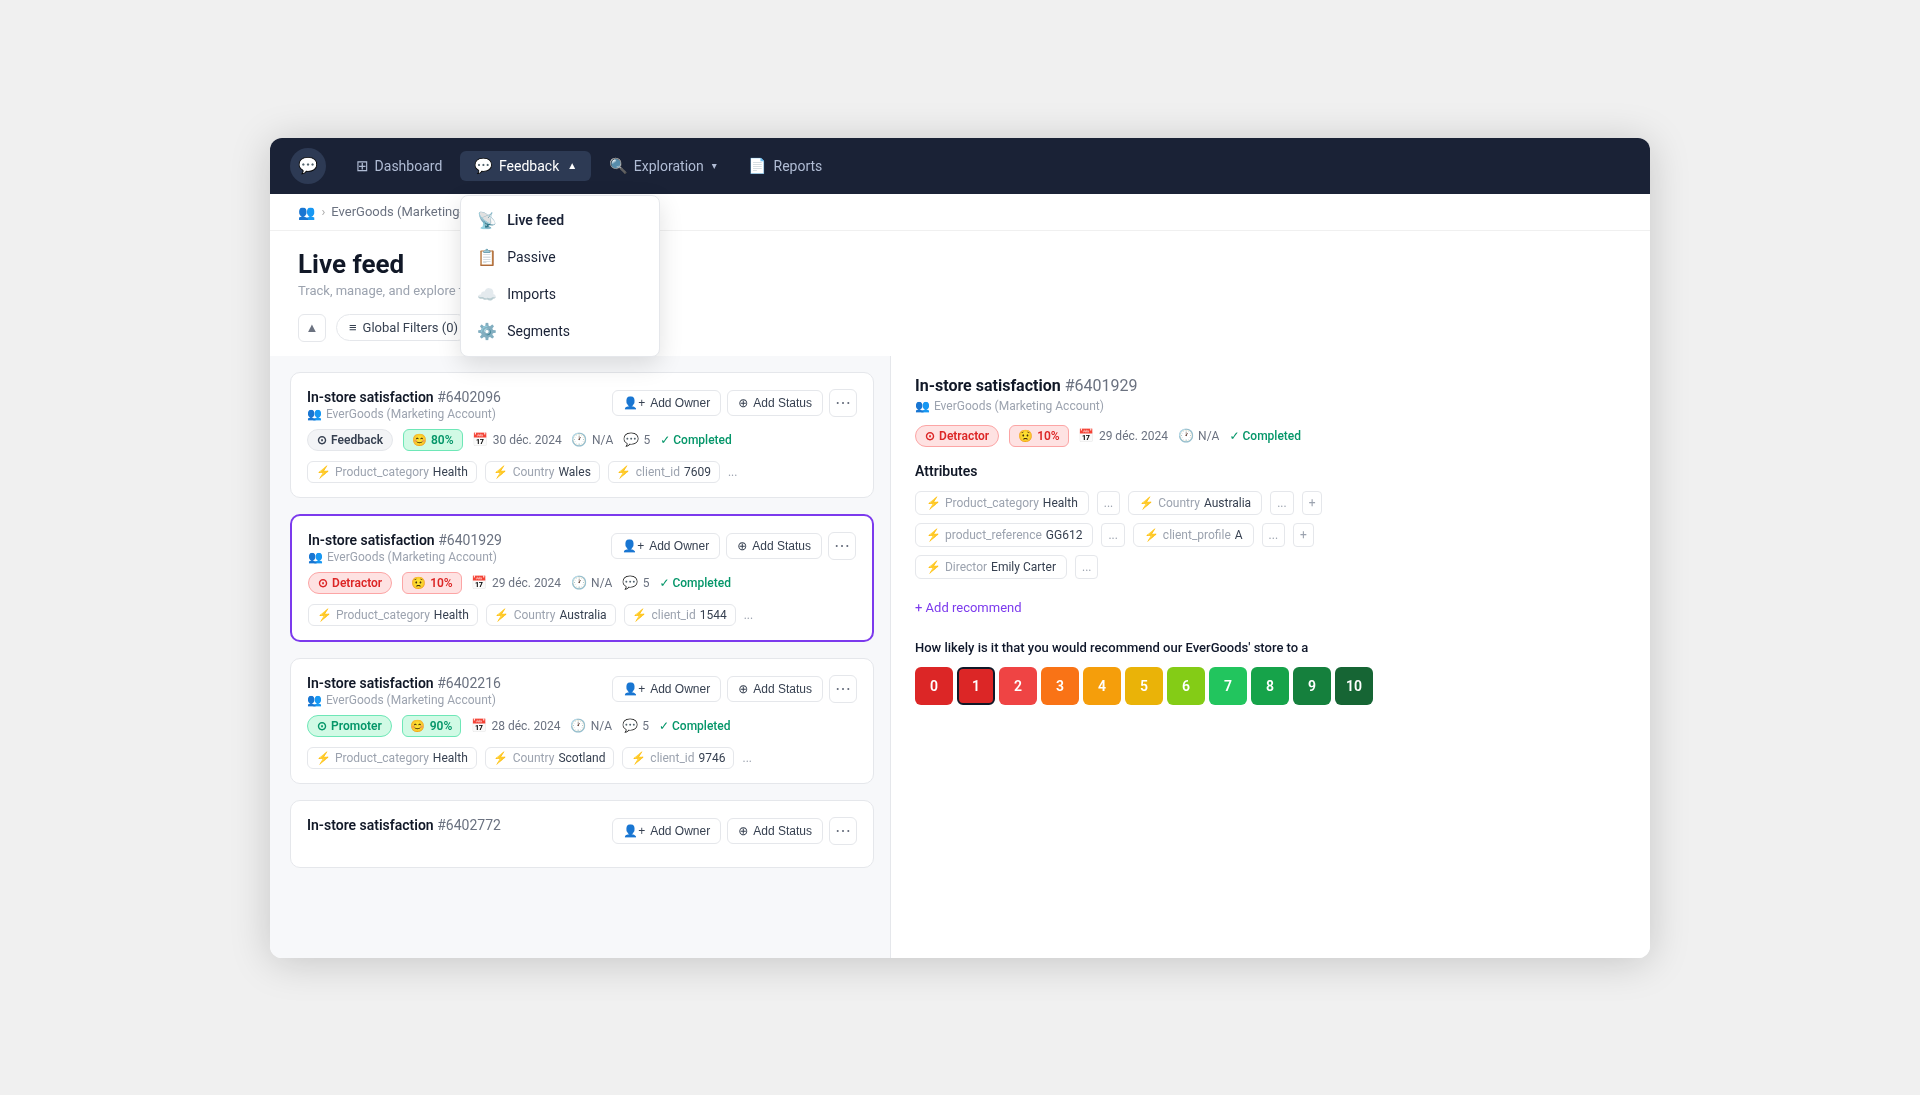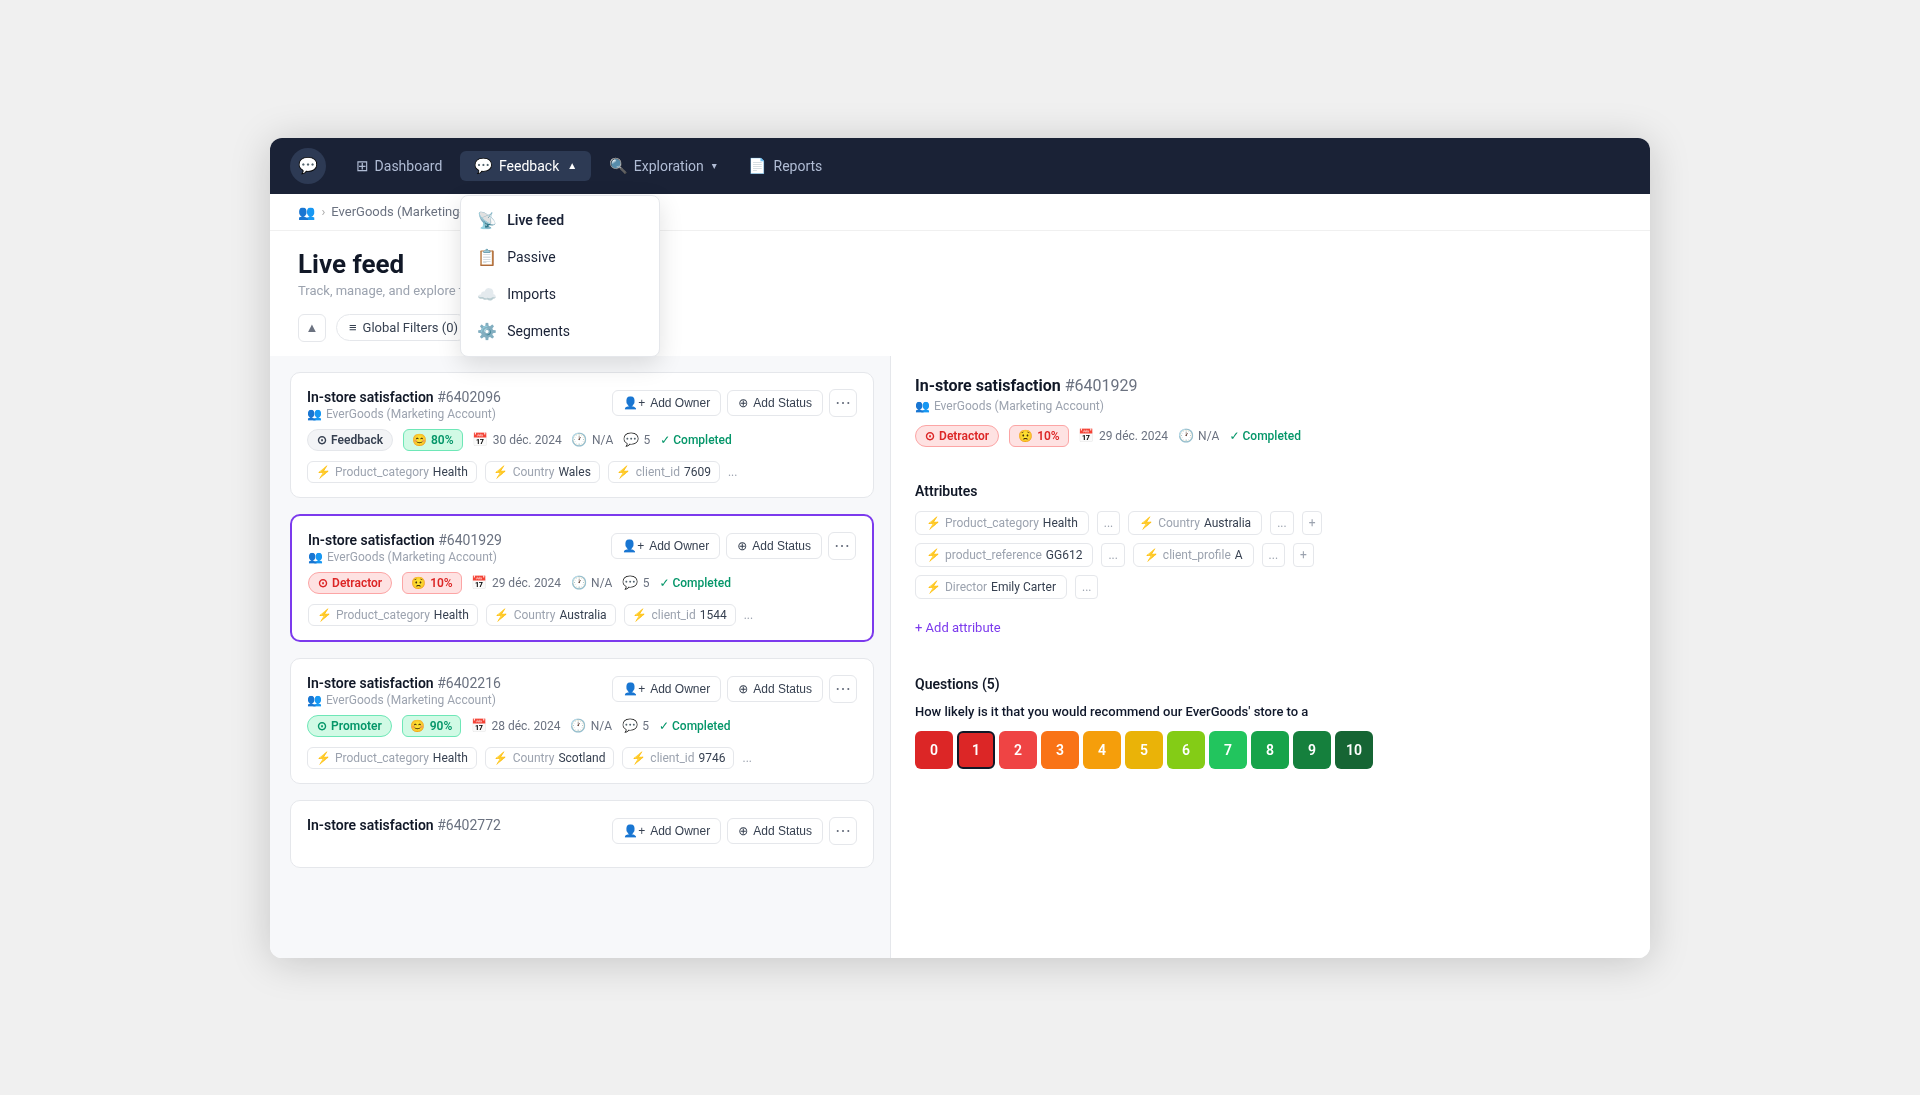--- a/index.html
+++ b/index.html
@@ -225,21 +225,21 @@
       background: #fff;
       border-left: 1px solid #e5e7eb;
       overflow-y: auto;
       padding: 20px 24px;
     }
     .detail-panel-title { font-size: 16px; font-weight: 700; color: #111827; }
     .detail-panel-id { font-weight: 400; color: #6b7280; }
     .detail-account { font-size: 12px; color: #9ca3af; margin-top: 4px; display: flex; align-items: center; gap: 4px; }
     .detail-meta { display: flex; align-items: center; gap: 10px; flex-wrap: wrap; margin: 12px 0 16px; }
 
-    .section-title { font-size: 14px; font-weight: 600; color: #111827; margin-bottom: 12px; margin-top: 36px; }
+    .section-title { font-size: 14px; font-weight: 600; color: #111827; margin-bottom: 12px; }
     .attrs-grid { display: flex; flex-direction: column; gap: 8px; margin-bottom: 16px; }
     .attr-row { display: flex; align-items: center; gap: 8px; }
     .attr-block {
       display: inline-flex; align-items: center; gap: 4px;
       border: 1px solid #e5e7eb;
       border-radius: 6px;
       padding: 4px 10px;
       font-size: 12px;
       color: #374151;
     }
@@ -647,24 +647,23 @@
         <div class="attr-row">
           <span class="attr-block">
             <span>⚡</span>
             <span class="ak">Director</span>
             <span>Emily Carter</span>
           </span>
           <span class="attr-expand">...</span>
         </div>
       </div>
 
-      <div class="add-attr-btn">+ Add attribute</div>
+      <div class="add-attr-btn">+ Add recommend</div>
 
       <div style="margin-top: 20px;">
-        <div class="section-title">Questions (5)</div>
         <div class="question-text">How likely is it that you would recommend our EverGoods' store to a</div>
 
         <div class="nps-scale" id="nps-scale-container">
         <div class="nps-cell" style="background-color: rgb(220, 38, 38);">0</div>
             <div class="nps-cell selected" style="background-color: rgb(220, 38, 38);">1</div>
             <div class="nps-cell" style="background-color: rgb(239, 68, 68);">2</div>
             <div class="nps-cell" style="background-color: rgb(249, 115, 22);">3</div>
             <div class="nps-cell" style="background-color: rgb(245, 158, 11);">4</div>
             <div class="nps-cell" style="background-color: rgb(234, 179, 8);">5</div>
             <div class="nps-cell" style="background-color: rgb(132, 204, 22);">6</div>

